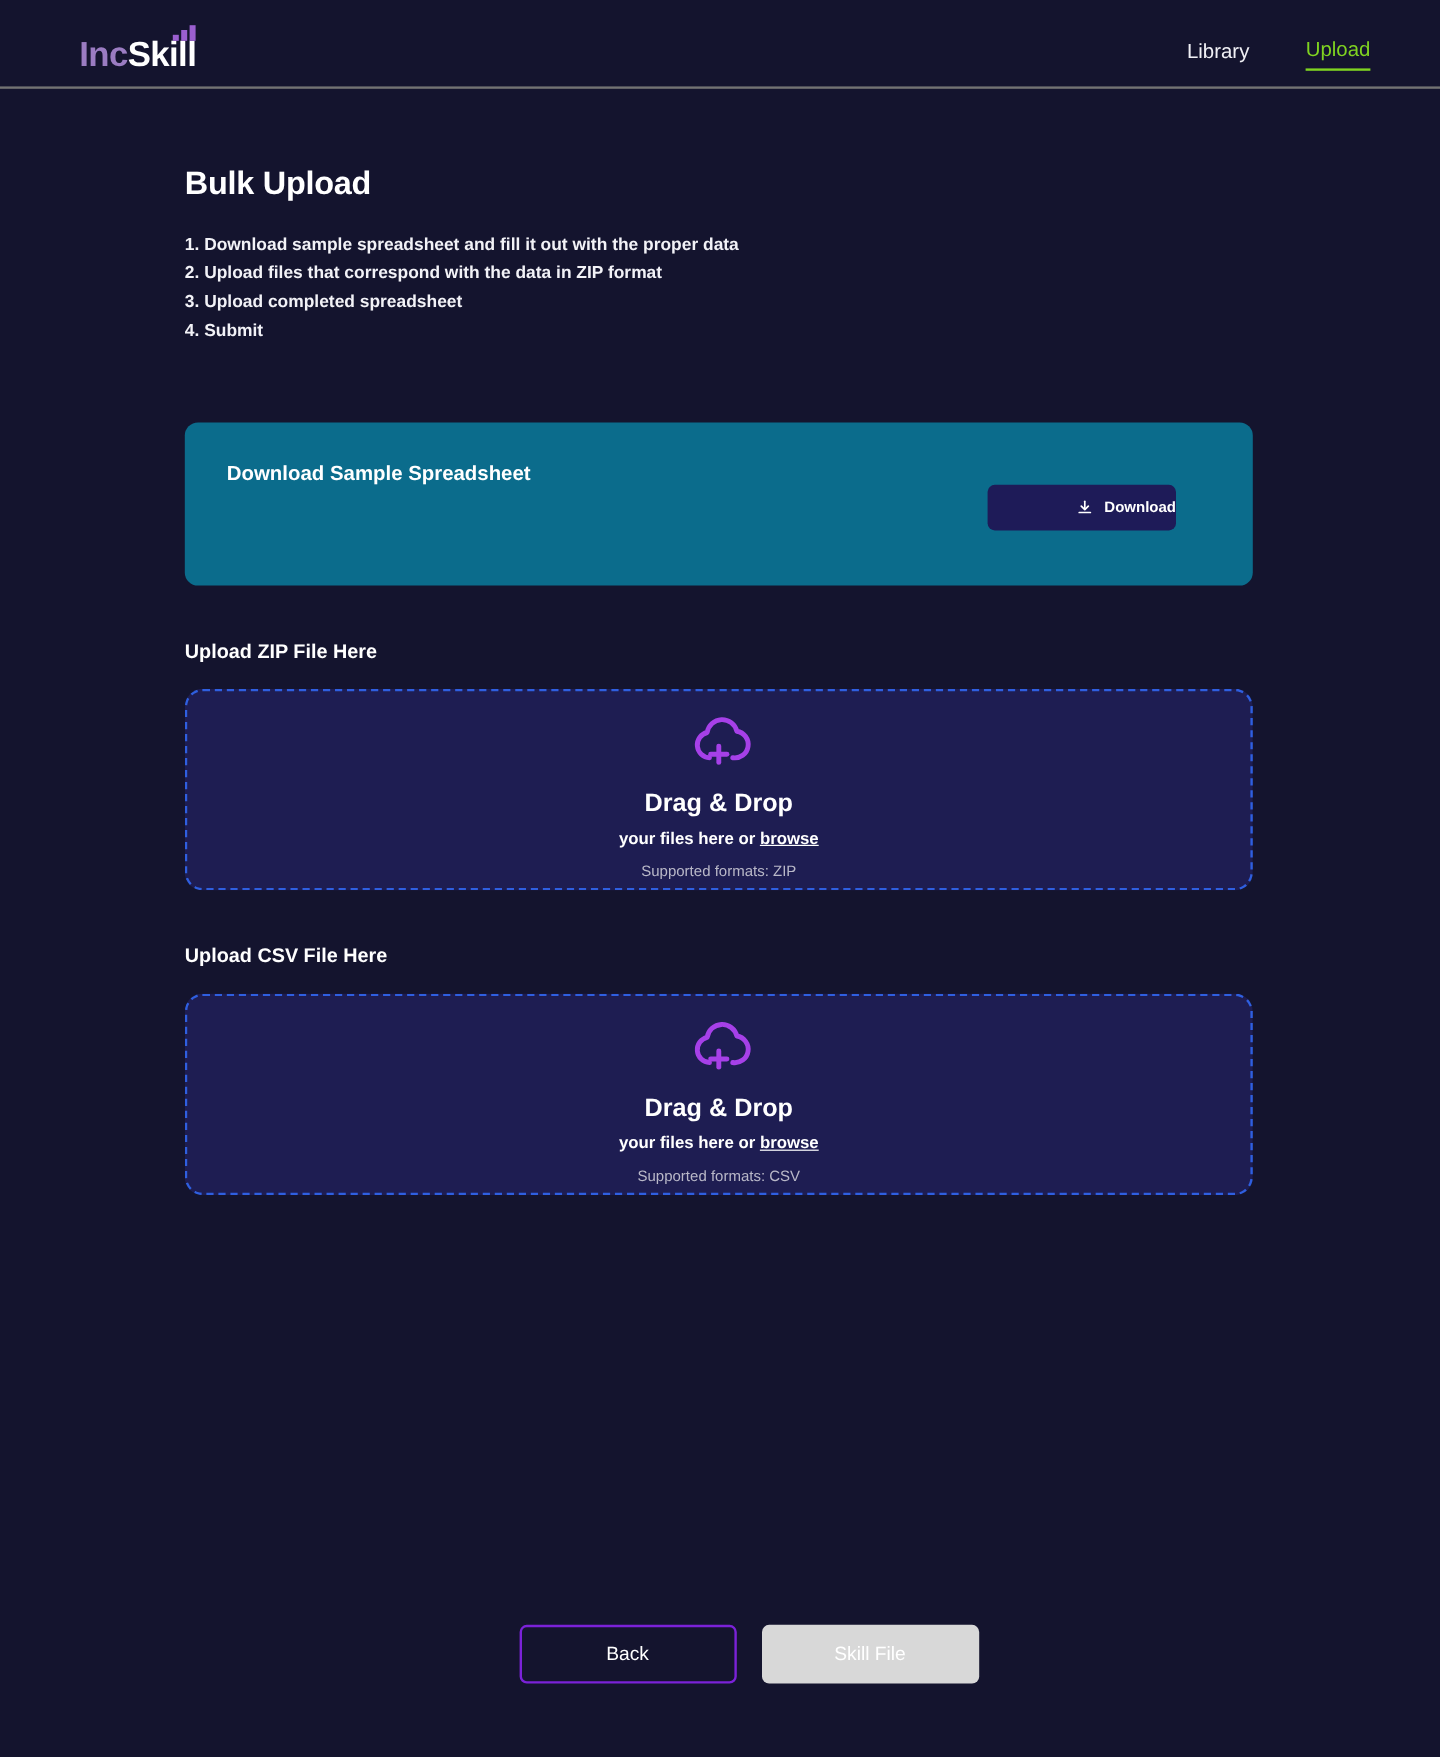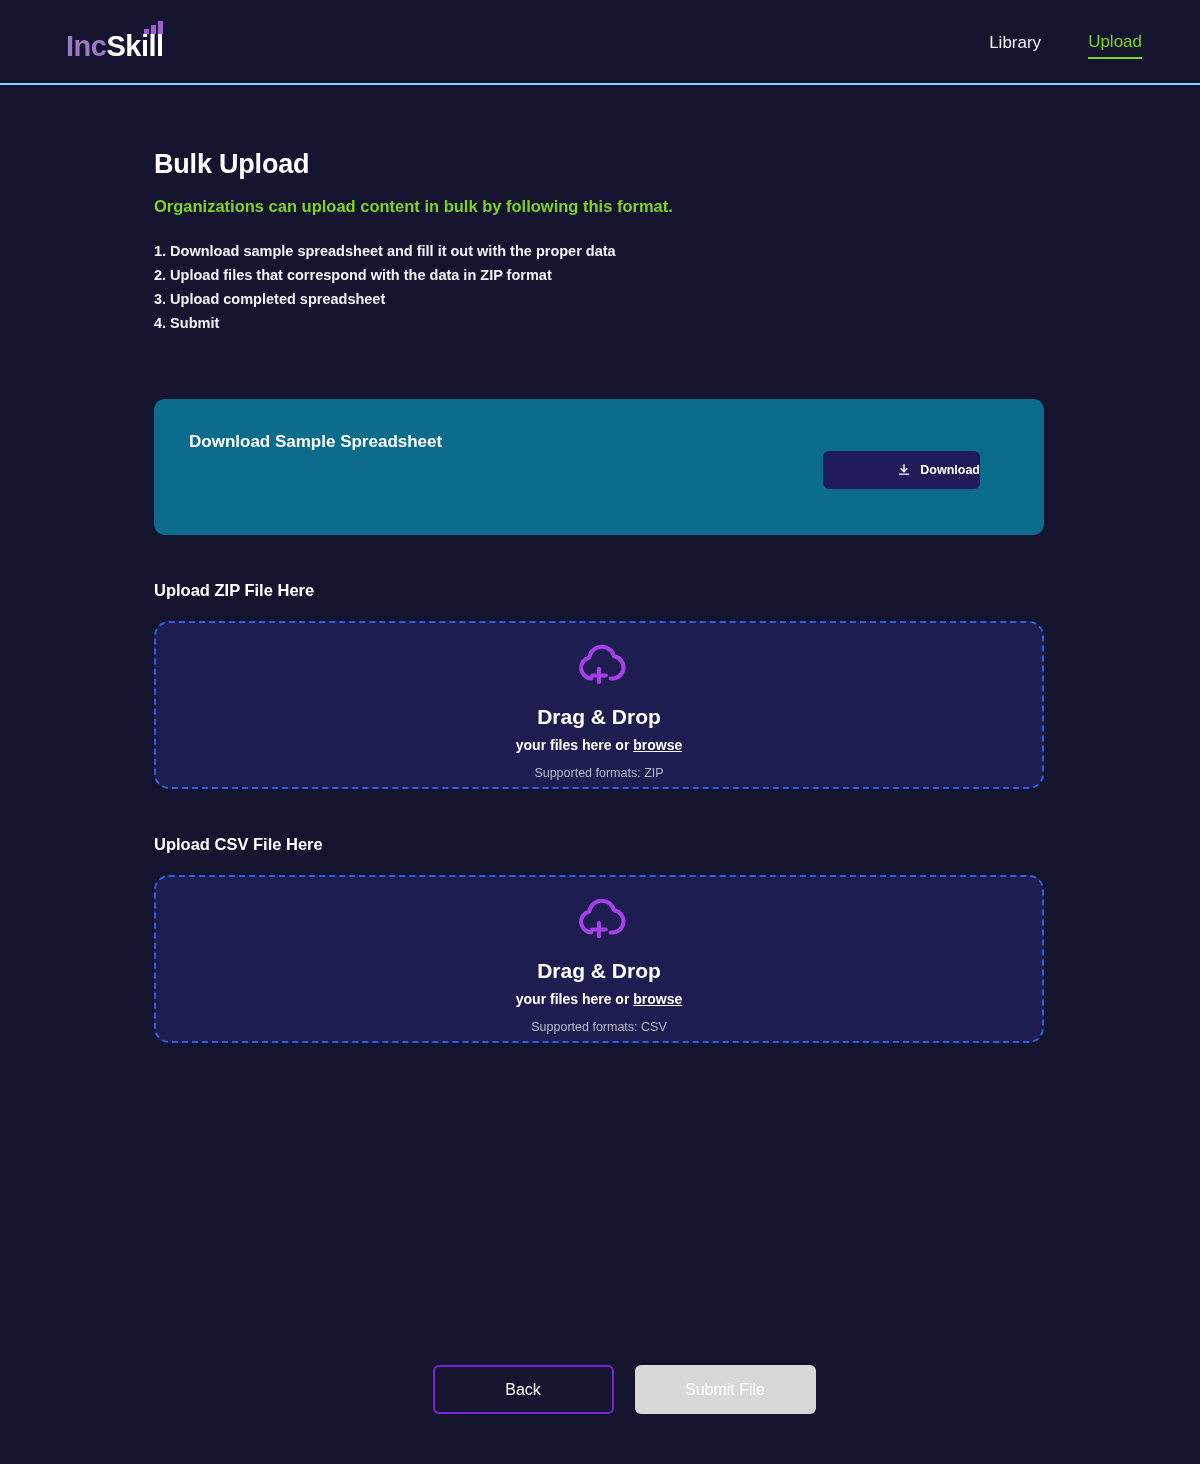--- a/index.html
+++ b/index.html
@@ -8,22 +8,22 @@
     width: 1200px;
     height: 1464px;
     background: #14142e;
     font-family: "Liberation Sans", sans-serif;
     overflow: hidden;
   }
 
   
   .header {
     position: relative;
-    height: 85px;
-    border-bottom: 2px solid #7dd3fc;
+    height: 74px;
+    border-bottom: 2px solid #737373;
     display: flex;
     align-items: center;
     text-align: center;
   }
   .logo {
     position: absolute;
     left: 66px;
     top: 32px;
     display: flex;
     align-items: flex-end;
@@ -247,21 +247,20 @@
   <div class="nav">
     <a class="nav-item">Library</a>
     <a class="nav-item active">Upload</a>
   </div>
 </div>
 
 <div class="page">
   <div class="content">
 
     <h1 class="title">Bulk Upload</h1>
-    <p class="subtitle">Organizations can upload content in bulk by following this format.</p>
 
     <ul class="steps">
       <li>1. Download sample spreadsheet and fill it out with the proper data</li>
       <li>2. Upload files that correspond with the data in ZIP format</li>
       <li>3. Upload completed spreadsheet</li>
       <li>4. Submit</li>
     </ul>
 
     <div class="download-card">
       <div class="dc-title">Download Sample Spreadsheet</div>
@@ -308,15 +307,15 @@
         <span>your files here or</span>
         <span class="dz-browse">browse</span>
       </div>
       <div class="dz-formats">Supported formats: CSV</div>
     </div>
 
   </div>
 
   <div class="actions">
     <button class="btn btn-back">Back</button>
-    <button class="btn btn-submit">Submit File</button>
+    <button class="btn btn-submit">Skill File</button>
   </div>
 </div>
 
 </body></html>

